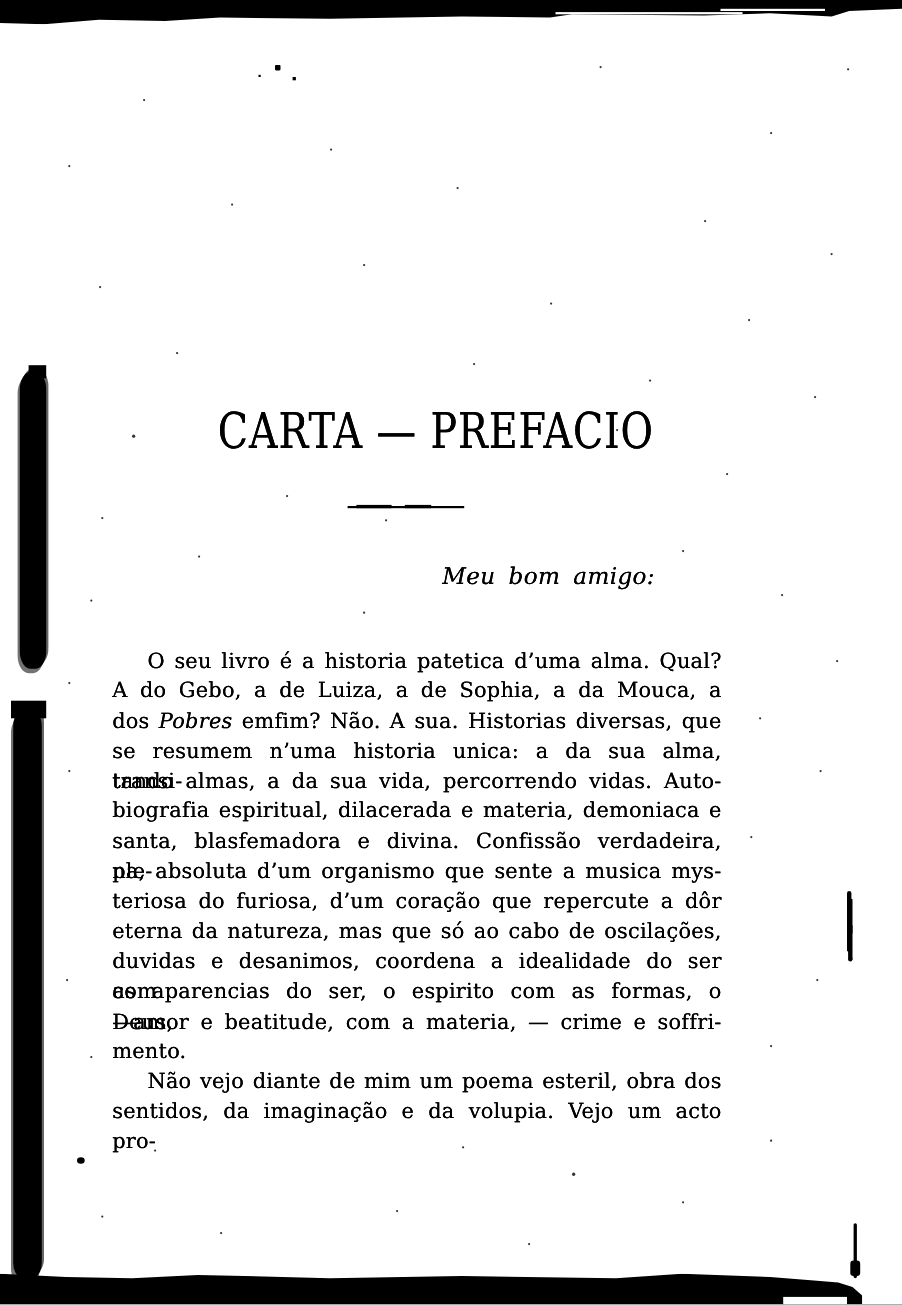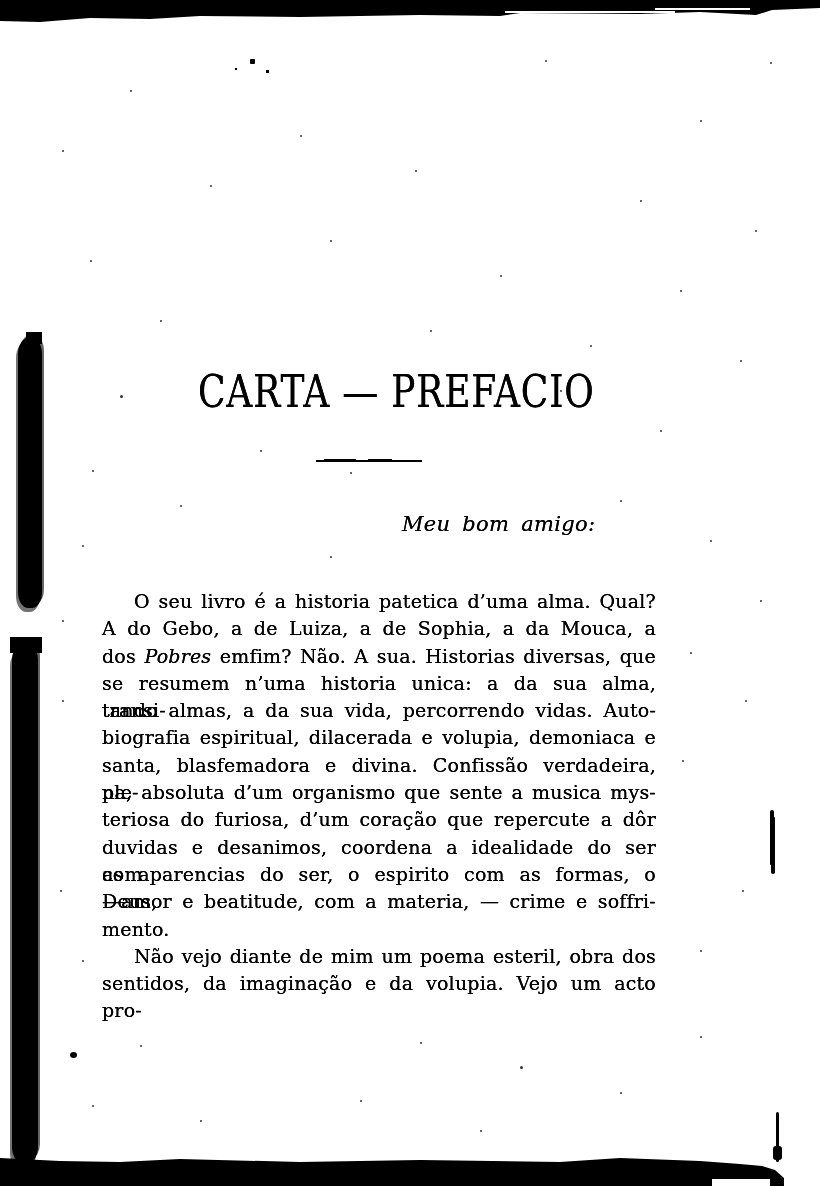--- a/index.html
+++ b/index.html
@@ -141,24 +141,25 @@
 
   <h1 class="title">CARTA — PREFACIO</h1>
   <div class="rule"></div>
   <div class="salutation">Meu bom amigo:</div>
   <div class="body-text" id="body-text">
       <div class="line indent"><span>O seu livro é a historia patetica d’uma alma. Qual?</span></div>
       <div class="line"><span>A do Gebo, a de Luiza, a de Sophia, a da Mouca, a</span></div>
       <div class="line"><span>dos </span><span class="it">Pobres</span><span> emfim? Não. A sua. Historias diversas, que</span></div>
       <div class="line"><span>se resumem n’uma historia unica: a da sua alma, transi-</span></div>
       <div class="line"><span>tando almas, a da sua vida, percorrendo vidas. Auto-</span></div>
-      <div class="line"><span>biografia espiritual, dilacerada e volupia, demoniaca e</span></div>
+      <div class="line"><span>biografia espiritual, dilacerada e materia, demoniaca e</span></div>
       <div class="line"><span>santa, blasfemadora e divina. Confissão verdadeira, ple-</span></div>
       <div class="line"><span>na, absoluta d’um organismo que sente a musica mys-</span></div>
       <div class="line"><span>teriosa do furiosa, d’um coração que repercute a dôr</span></div>
+      <div class="line"><span>eterna da natureza, mas que só ao cabo de oscilações,</span></div>
       <div class="line"><span>duvidas e desanimos, coordena a idealidade do ser com</span></div>
       <div class="line"><span>as aparencias do ser, o espirito com as formas, o Deus,</span></div>
       <div class="line"><span>—amor e beatitude, com a materia, — crime e soffri-</span></div>
       <div class="line nojust"><span>mento.</span></div>
       <div class="line indent"><span>Não vejo diante de mim um poema esteril, obra dos</span></div>
       <div class="line"><span>sentidos, da imaginação e da volupia. Vejo um acto pro-</span></div>
     </div>
 
 </div>
 

